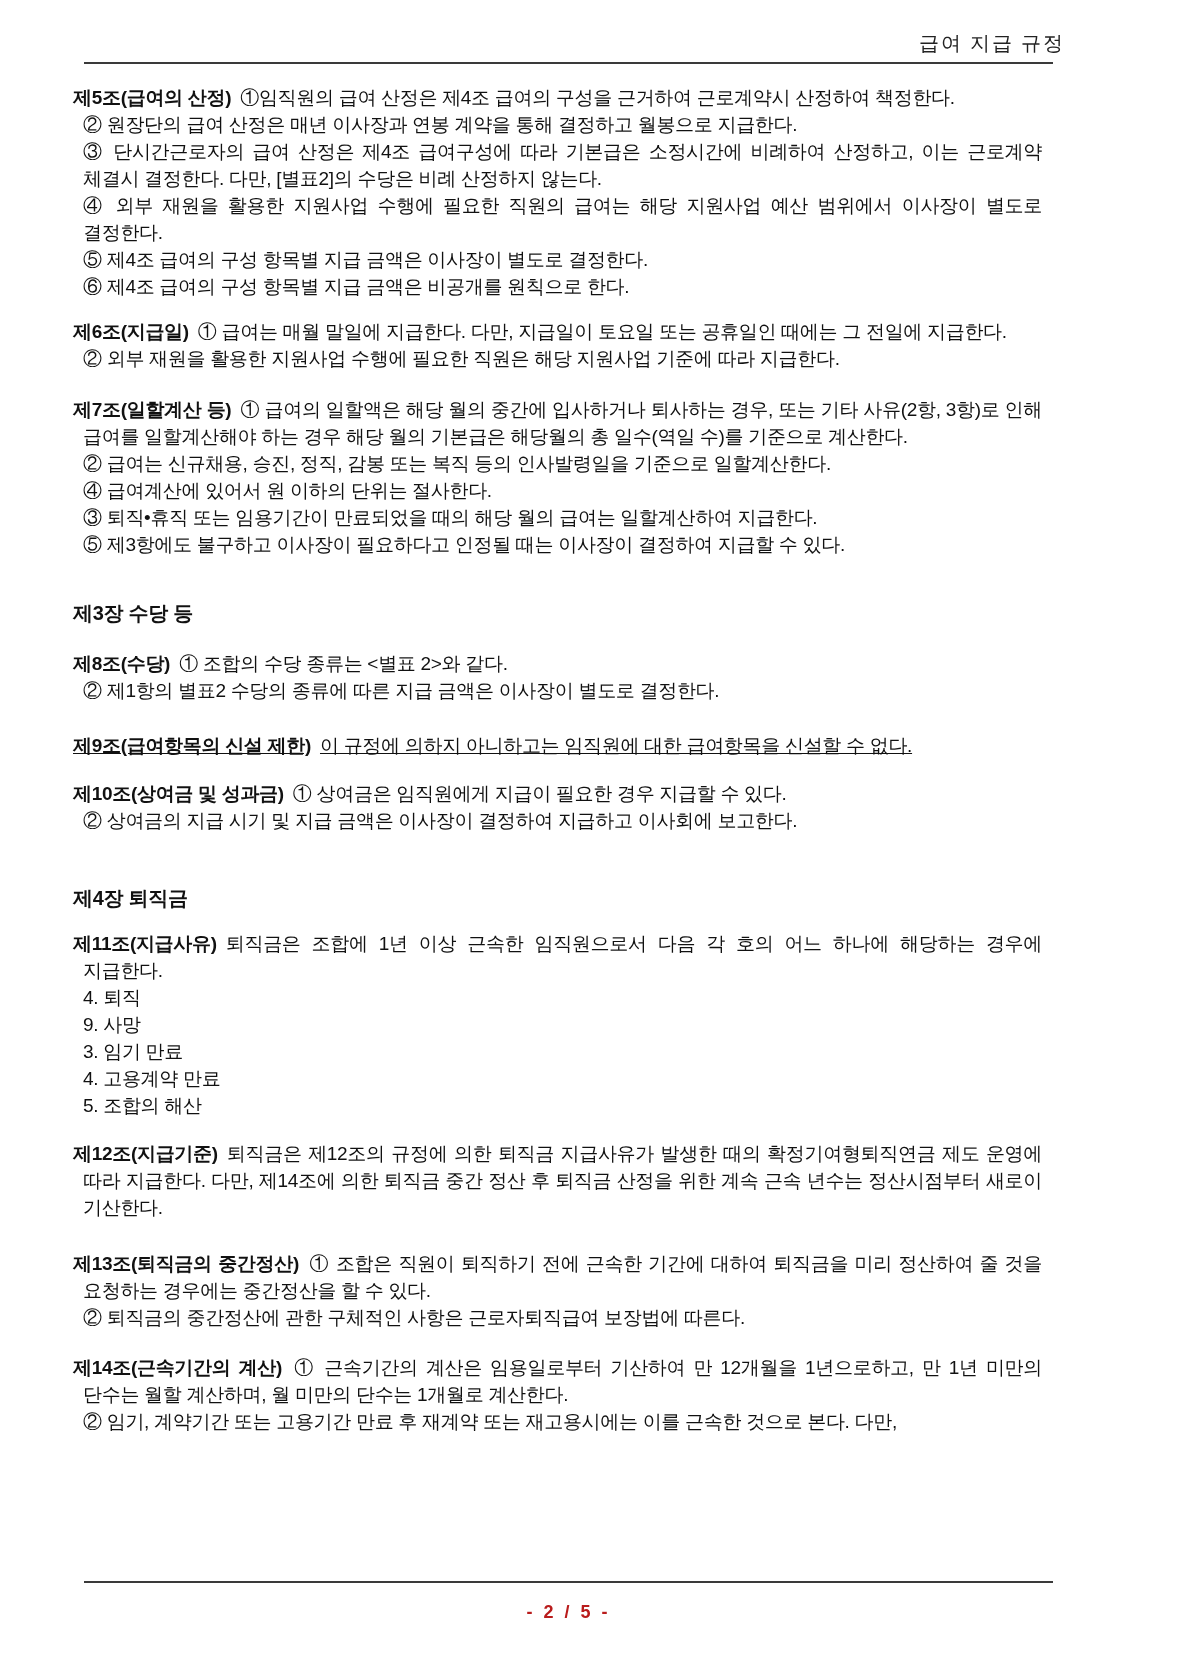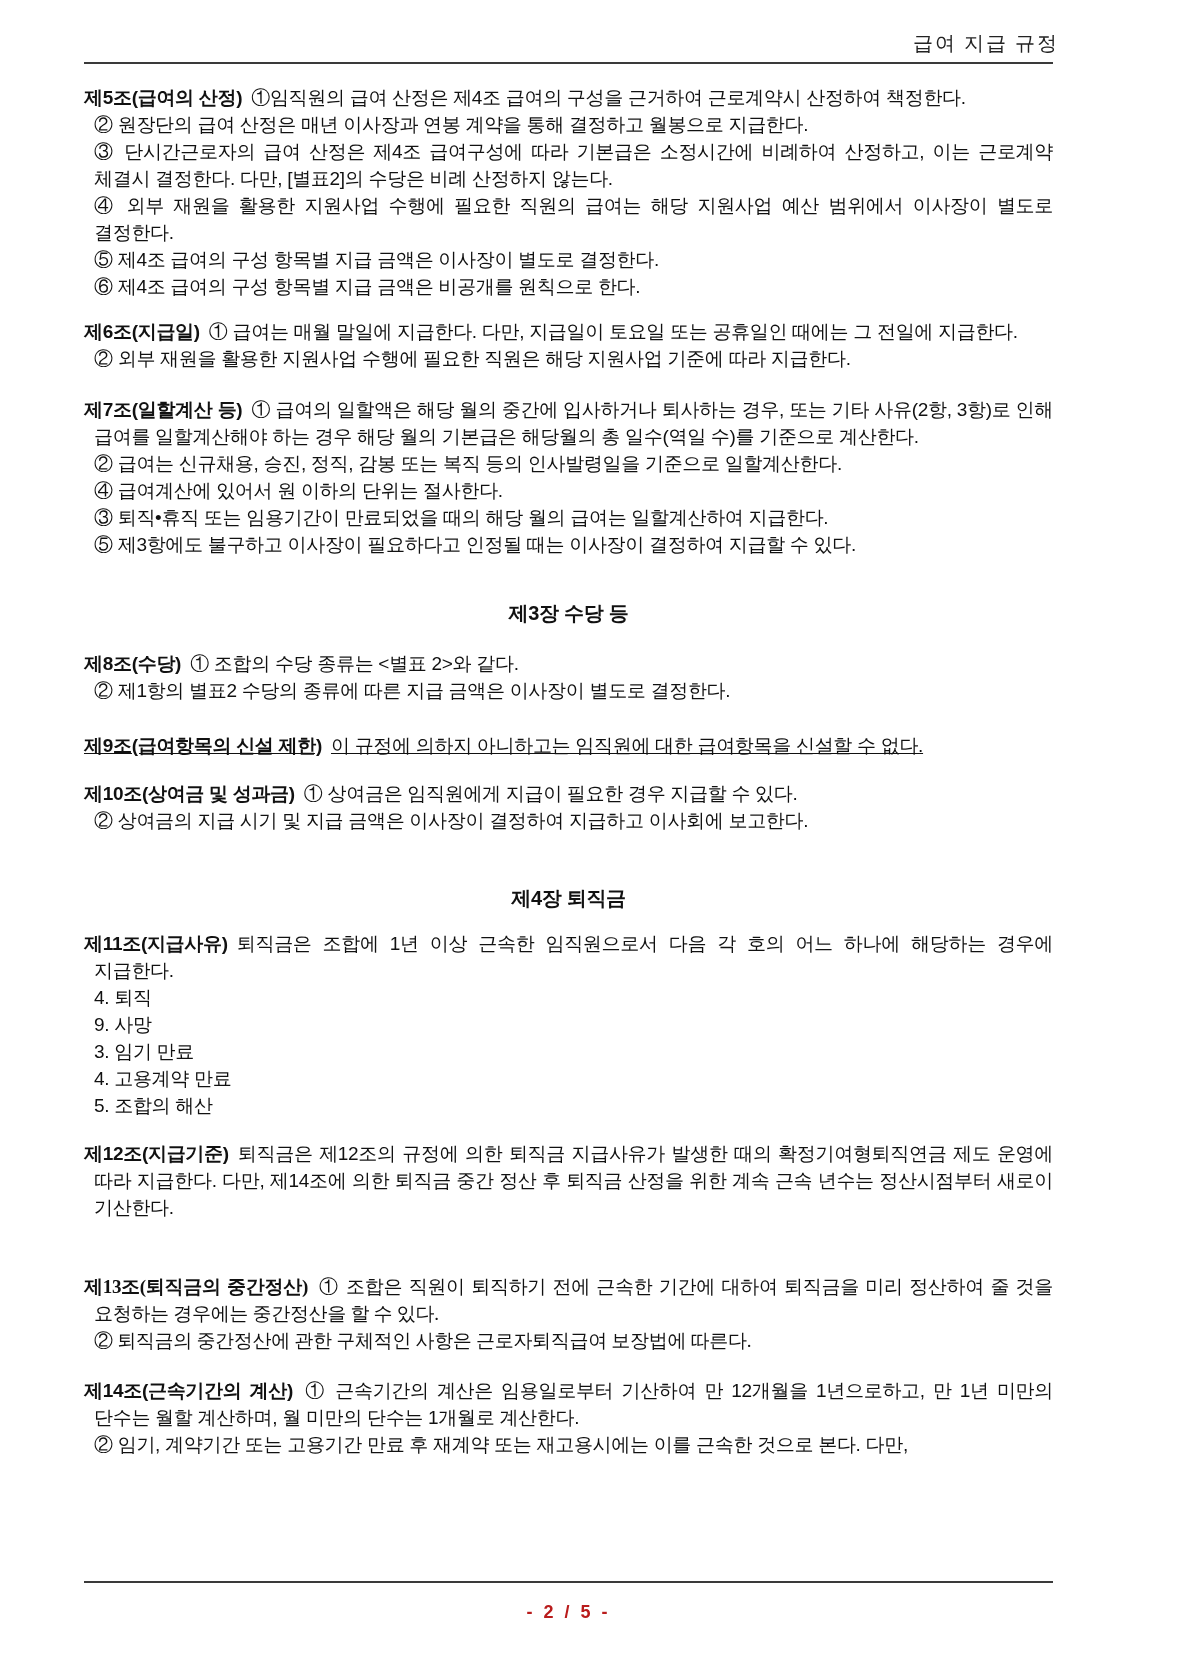--- a/index.html
+++ b/index.html
@@ -8,65 +8,64 @@
     width: 1192px;
     height: 1680px;
     background: #ffffff;
     overflow: hidden;
     font-family: "Liberation Sans", sans-serif;
     color: #111111;
   }
   
   .doc-header {
     position: absolute;
-    top: 30px; left: 90px; width: 969px;
+    top: 30px; left: 96px; width: 969px;
     text-align: right;
     font-family: "Liberation Serif", serif;
     font-size: 20px;
     letter-spacing: 2px;
     color: #222222;
   }
   .header-rule {
     position: absolute;
     top: 62px; left: 84px; width: 969px;
     border: 0;
     border-top: 2px solid #3a3a3a;
     margin: 0;
   }
   
   .doc-body {
     position: absolute;
-    top: 84px; left: 84px; width: 969px;
+    top: 84px; left: 73px; width: 969px;
     font-size: 19px;
     line-height: 27px;
     letter-spacing: -0.3px;
     text-align: justify;
     word-break: keep-all;
   }
   .article { padding-left: 10px; }
   .article p { margin: 0; }
   .article .lead { text-indent: -10px; }
   .art-title { font-weight: 700; padding-right: 9px; }
   .chapter {
-    text-align: center;
     font-weight: 700;
     font-size: 20px;
     line-height: 27px;
     margin: 0;
   }
   .mt-a6  { margin-top: 18px; }
   .mt-a7  { margin-top: 24px; }
   .mt-ch3 { margin-top: 42px; }
   .mt-a8  { margin-top: 23px; }
   .mt-a9  { margin-top: 28px; text-decoration: underline; }
   .mt-a10 { margin-top: 21px; }
   .mt-ch4 { margin-top: 51px; }
   .mt-a11 { margin-top: 18px; }
   .mt-a12 { margin-top: 21px; }
-  .mt-a13 { margin-top: 52px; font-family: Liberation Serif, serif; }
+  .mt-a13 { margin-top: 29px; }
   .mt-a14 { margin-top: 23px; }
   
   .footer-rule {
     position: absolute;
     top: 1581px; left: 84px; width: 969px;
     border: 0;
     border-top: 2px solid #3a3a3a;
     margin: 0;
   }
   .page-number {

